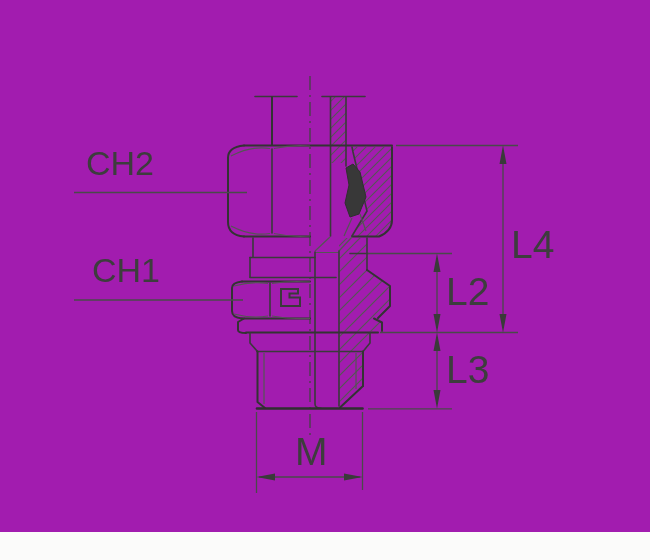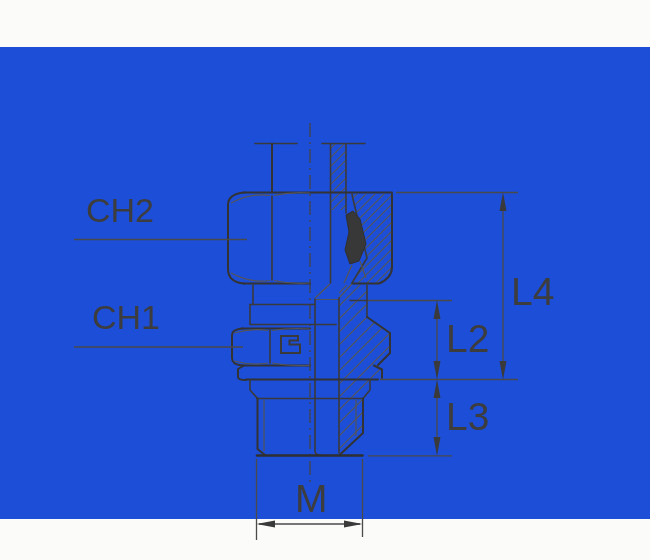--- a/index.html
+++ b/index.html
@@ -3,23 +3,22 @@
 <meta charset="utf-8">
 <style>
   html,body{margin:0;padding:0;}
   body{
     width:650px;height:560px;
     background:#fbfbfa;
     font-family:"Liberation Sans", sans-serif;
     overflow:hidden;
   }
   .stage{
-    position:relative;width:650px;height:472px;
-    background:#1d4ed8;
-    margin-top:47px;
+    position:relative;width:650px;height:532px;
+    background:#a21caf;
   }
   svg{display:block;}
   svg text{
     font-family:"Liberation Sans", sans-serif;
     fill:#3d3d3d;
   }
   .lbl-ch{font-size:34px;}
   .lbl-dim{font-size:39px;}
   .outline{stroke:#333;stroke-width:2;fill:none;stroke-linecap:round;stroke-linejoin:round;}
   .outline-thin{stroke:#3a3a3a;stroke-width:1.6;fill:none;stroke-linecap:round;}

